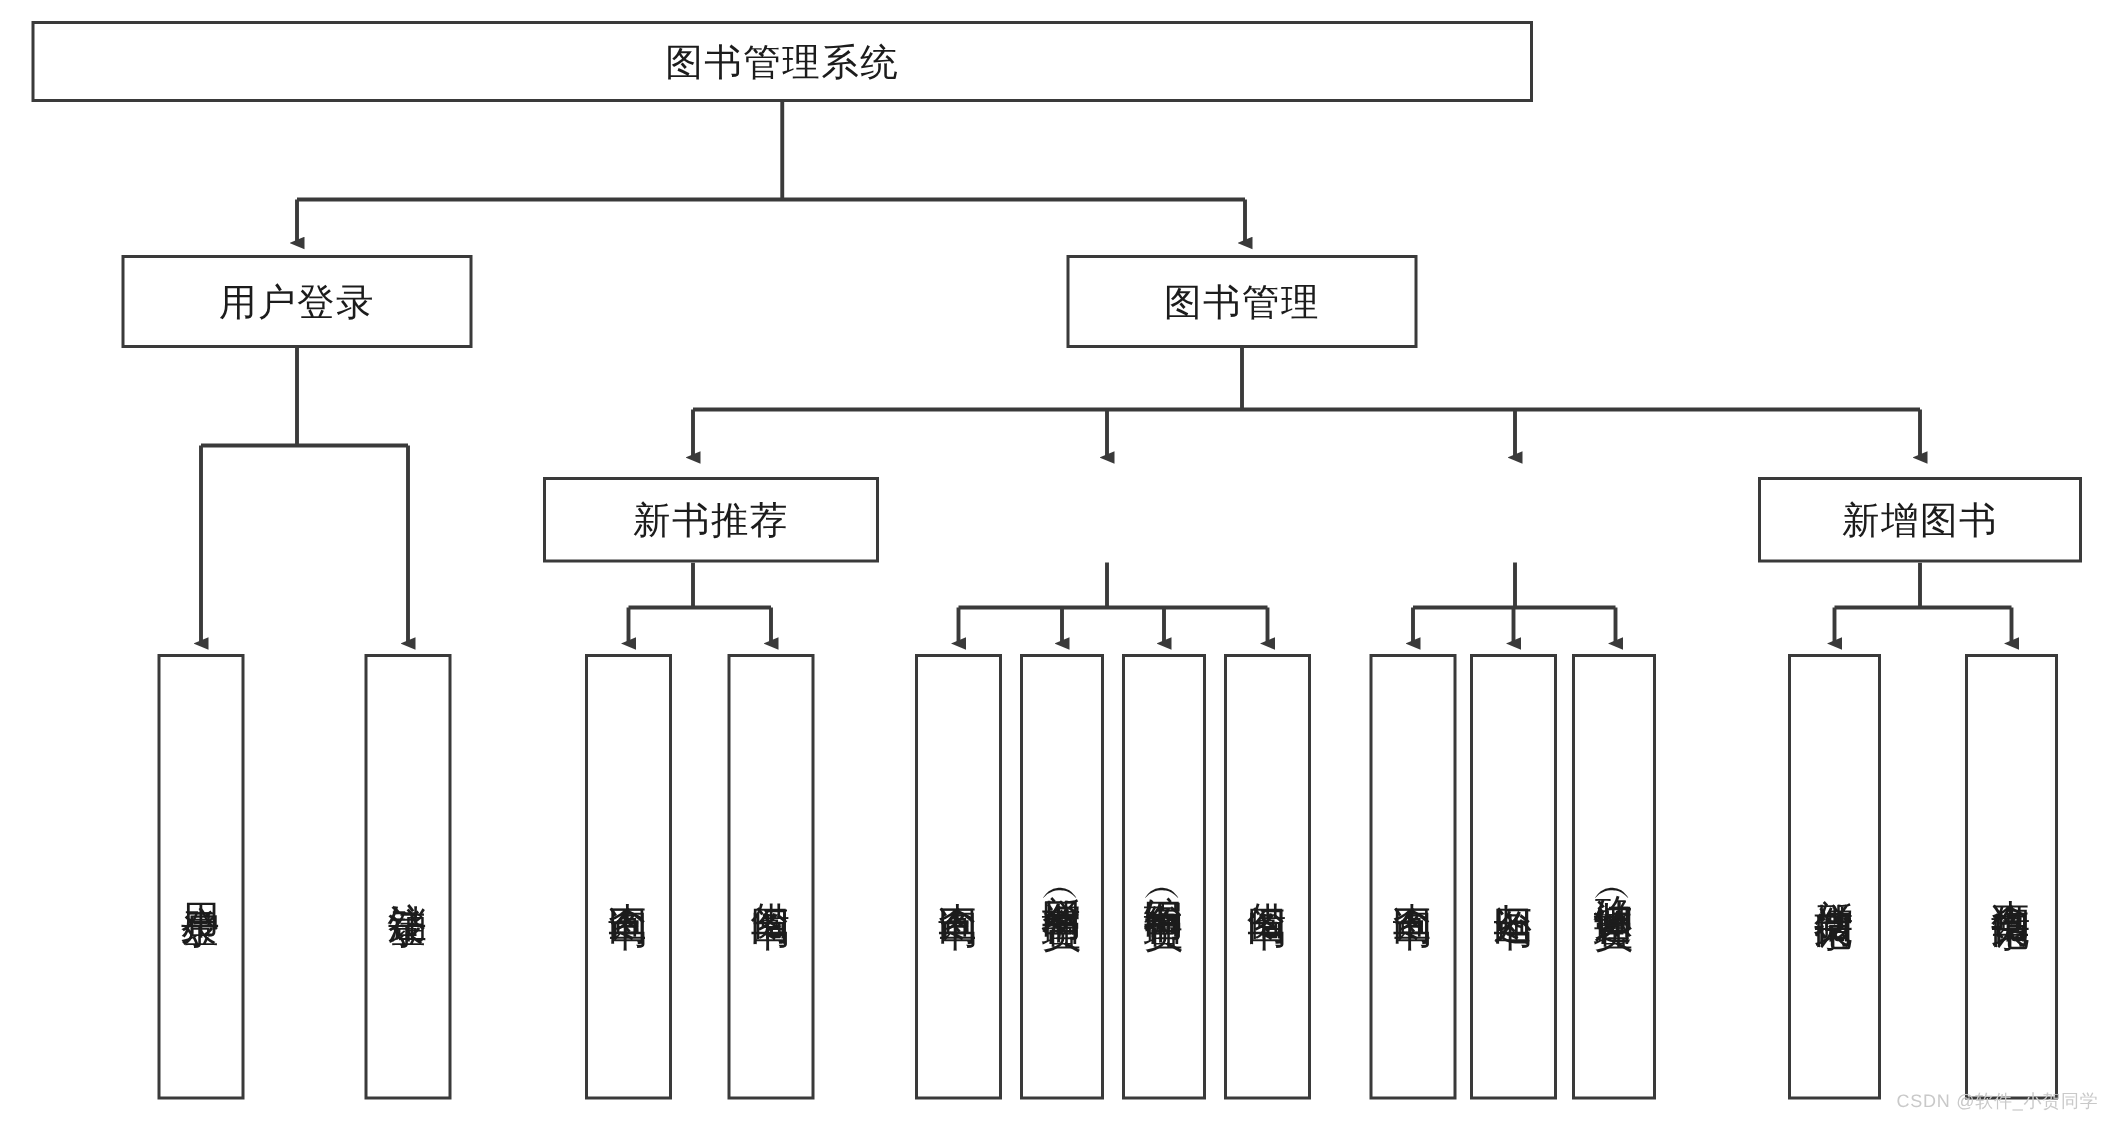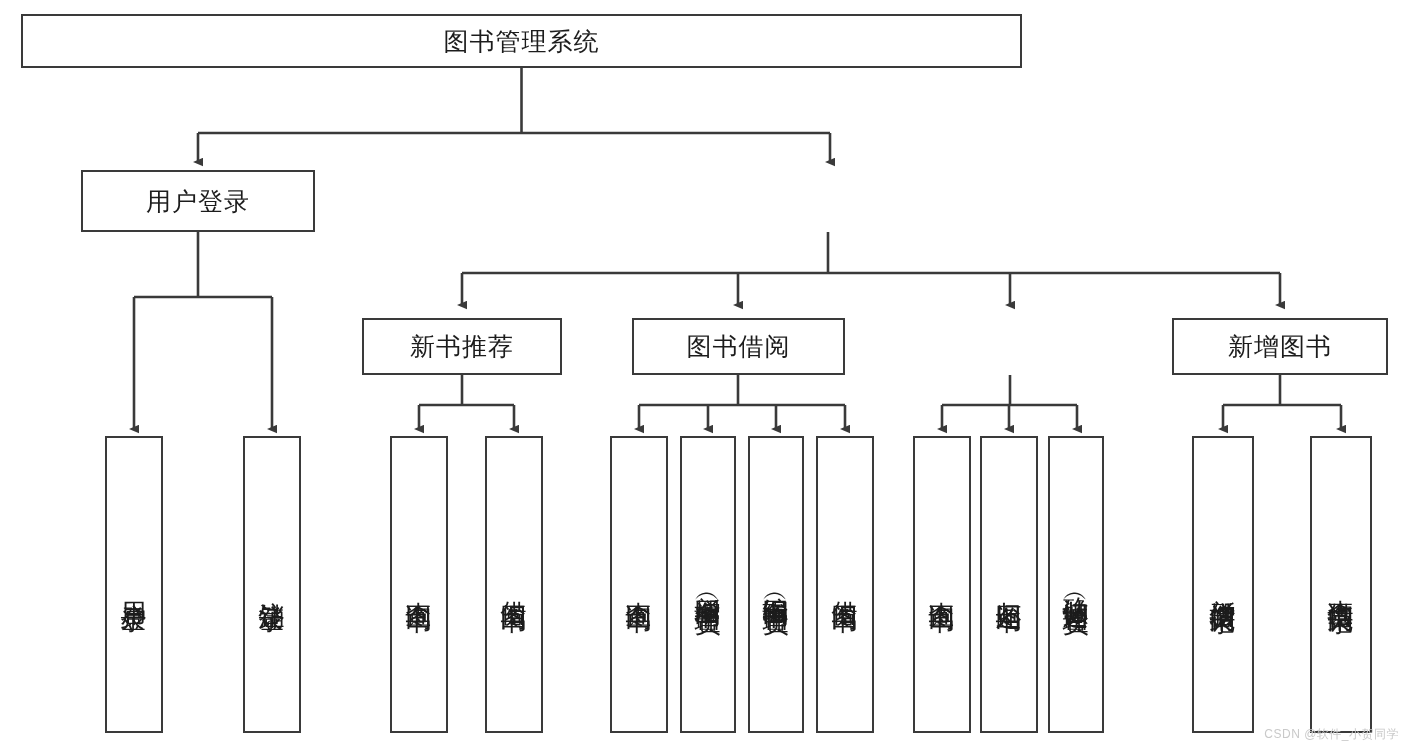--- a/index.html
+++ b/index.html
@@ -73,26 +73,26 @@
     </g>
   </svg>
 
   <div class="node h" style="left:21px;top:14px;width:1001px;height:54px;">
     <span>图书管理系统</span>
   </div>
 
   <div class="node h" style="left:81px;top:170px;width:234px;height:62px;">
     <span>用户登录</span>
   </div>
+  <div class="node h" style="left:711px;top:170px;width:234px;height:62px;">
+    <span>图书管理</span>
+  </div>
 
-  <div class="node h" style="left:362px;top:318px;width:200px;height:57px;">
+  <div class="node h" style="left:362px;top:318px;width:224px;height:57px;">
     <span>新书推荐</span>
-  </div>
-  <div class="node h" style="left:632px;top:318px;width:213px;height:57px;">
-    <span>图书借阅</span>
   </div>
   <div class="node h" style="left:1172px;top:318px;width:216px;height:57px;">
     <span>新增图书</span>
   </div>
 
   <div class="node v" style="left:105px;top:436px;width:58px;height:297px;">
     <span>用户登录</span>
   </div>
   <div class="node v" style="left:243px;top:436px;width:58px;height:297px;">
     <span>注销登录</span>

